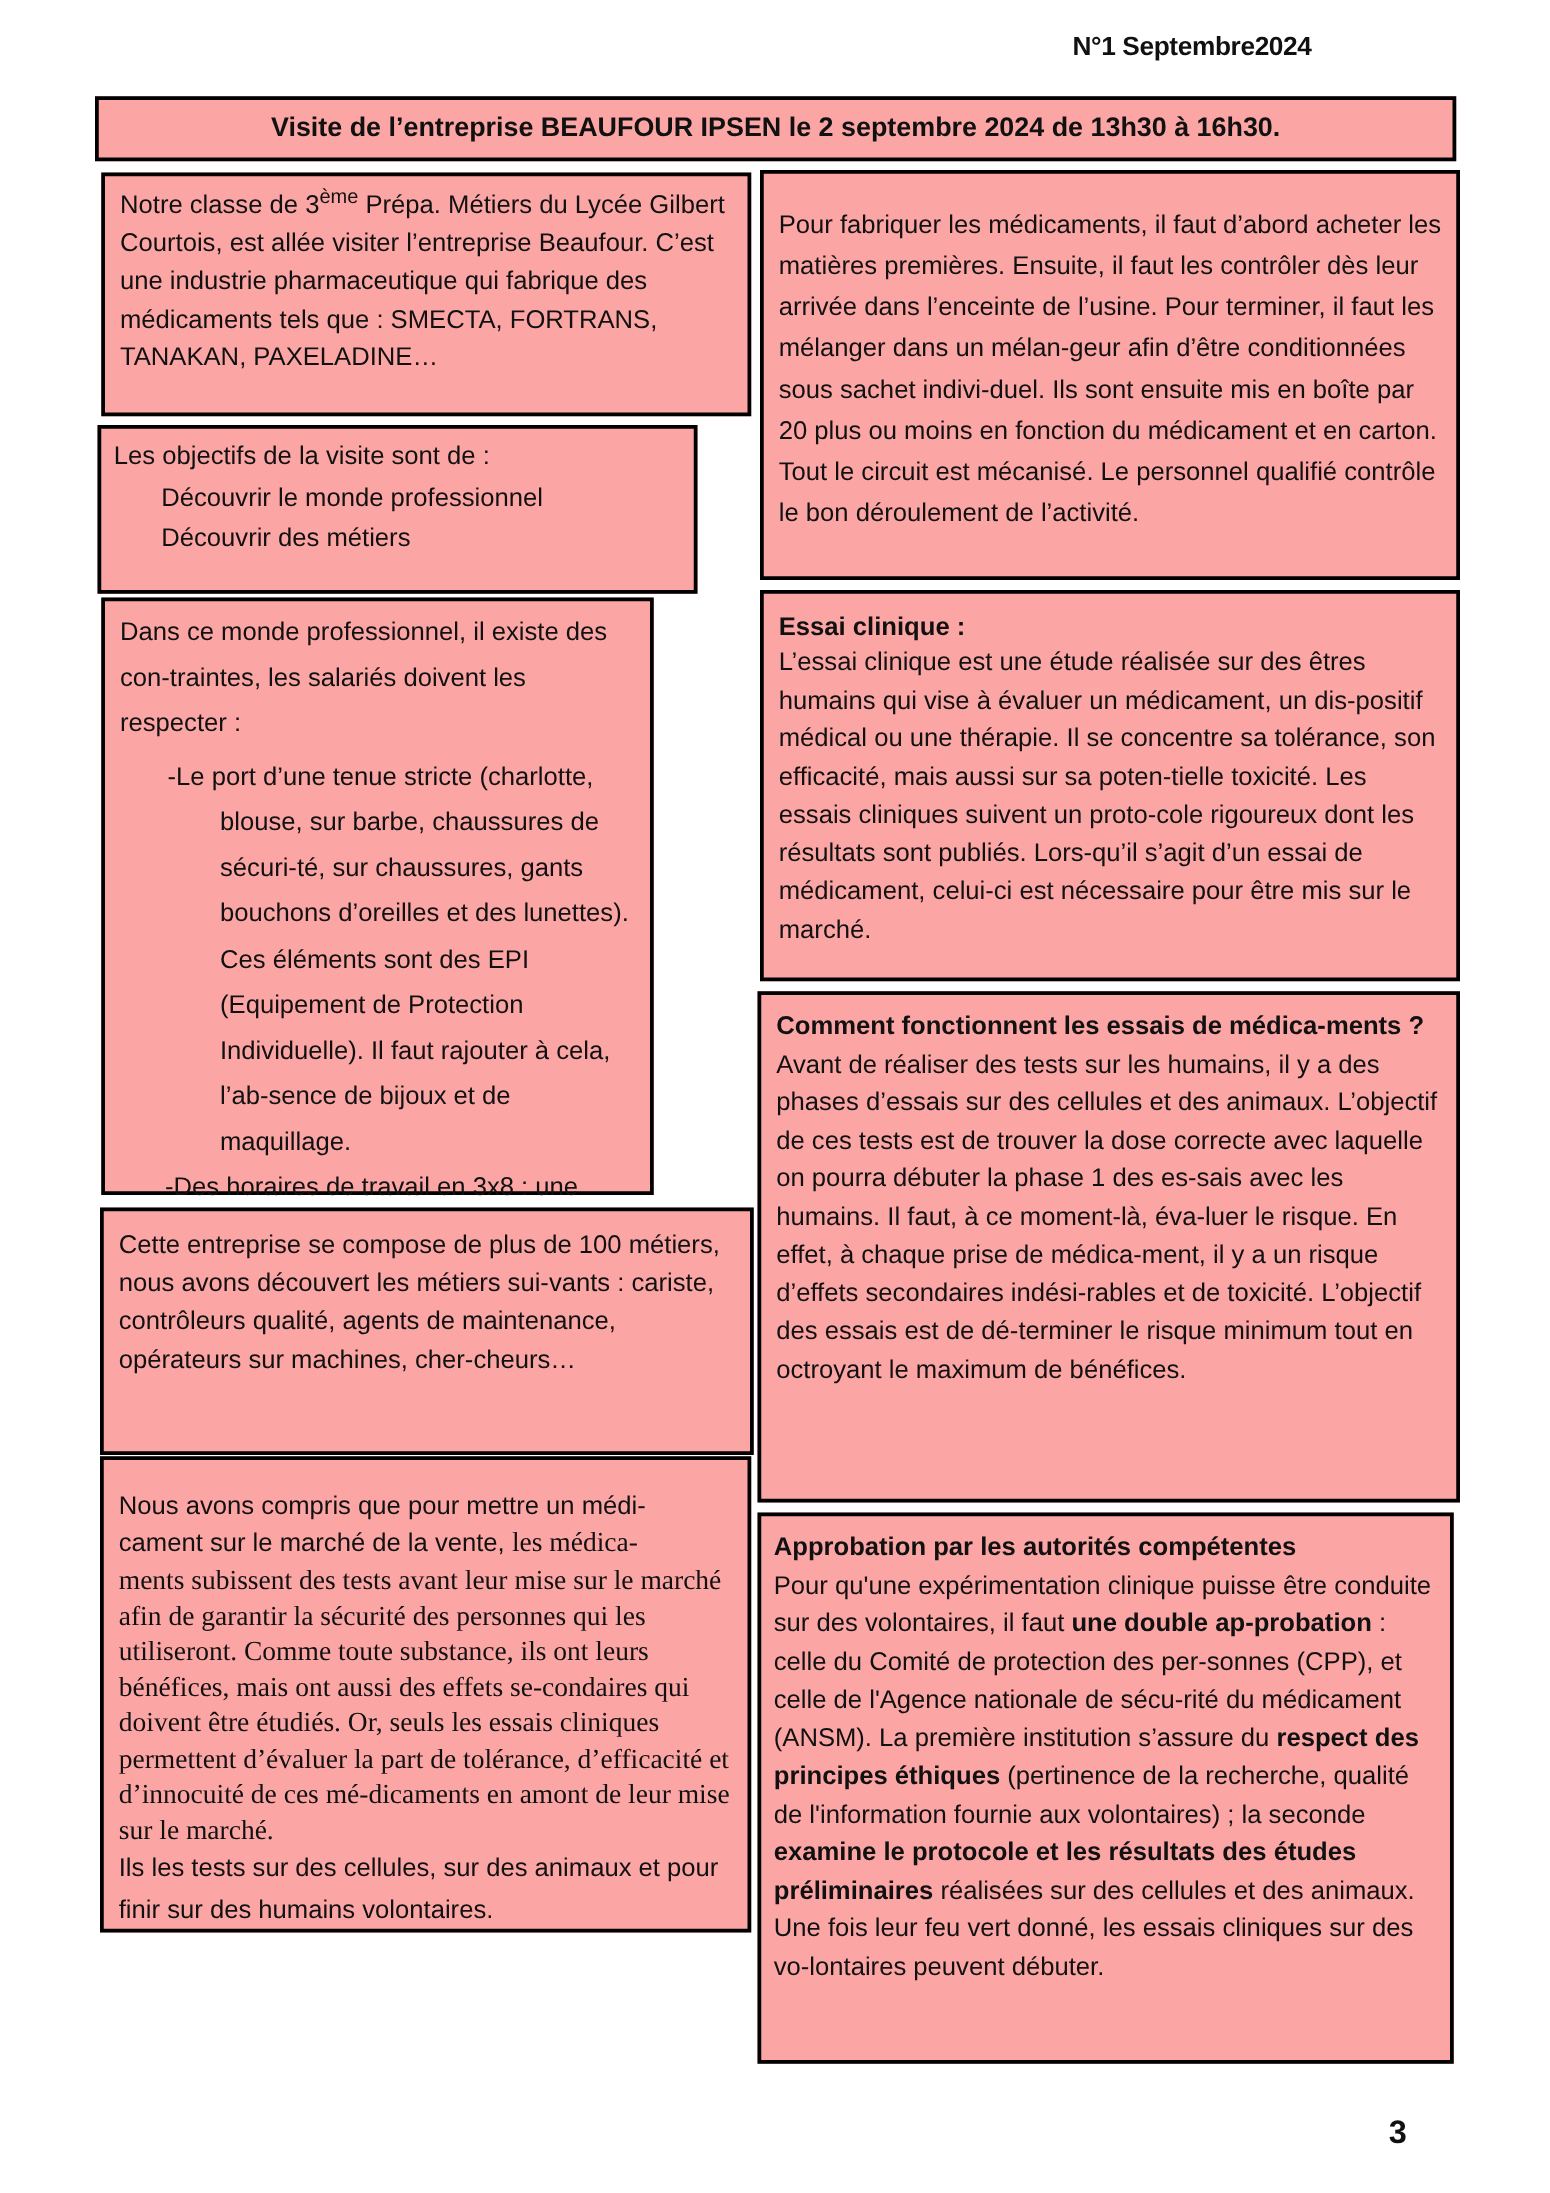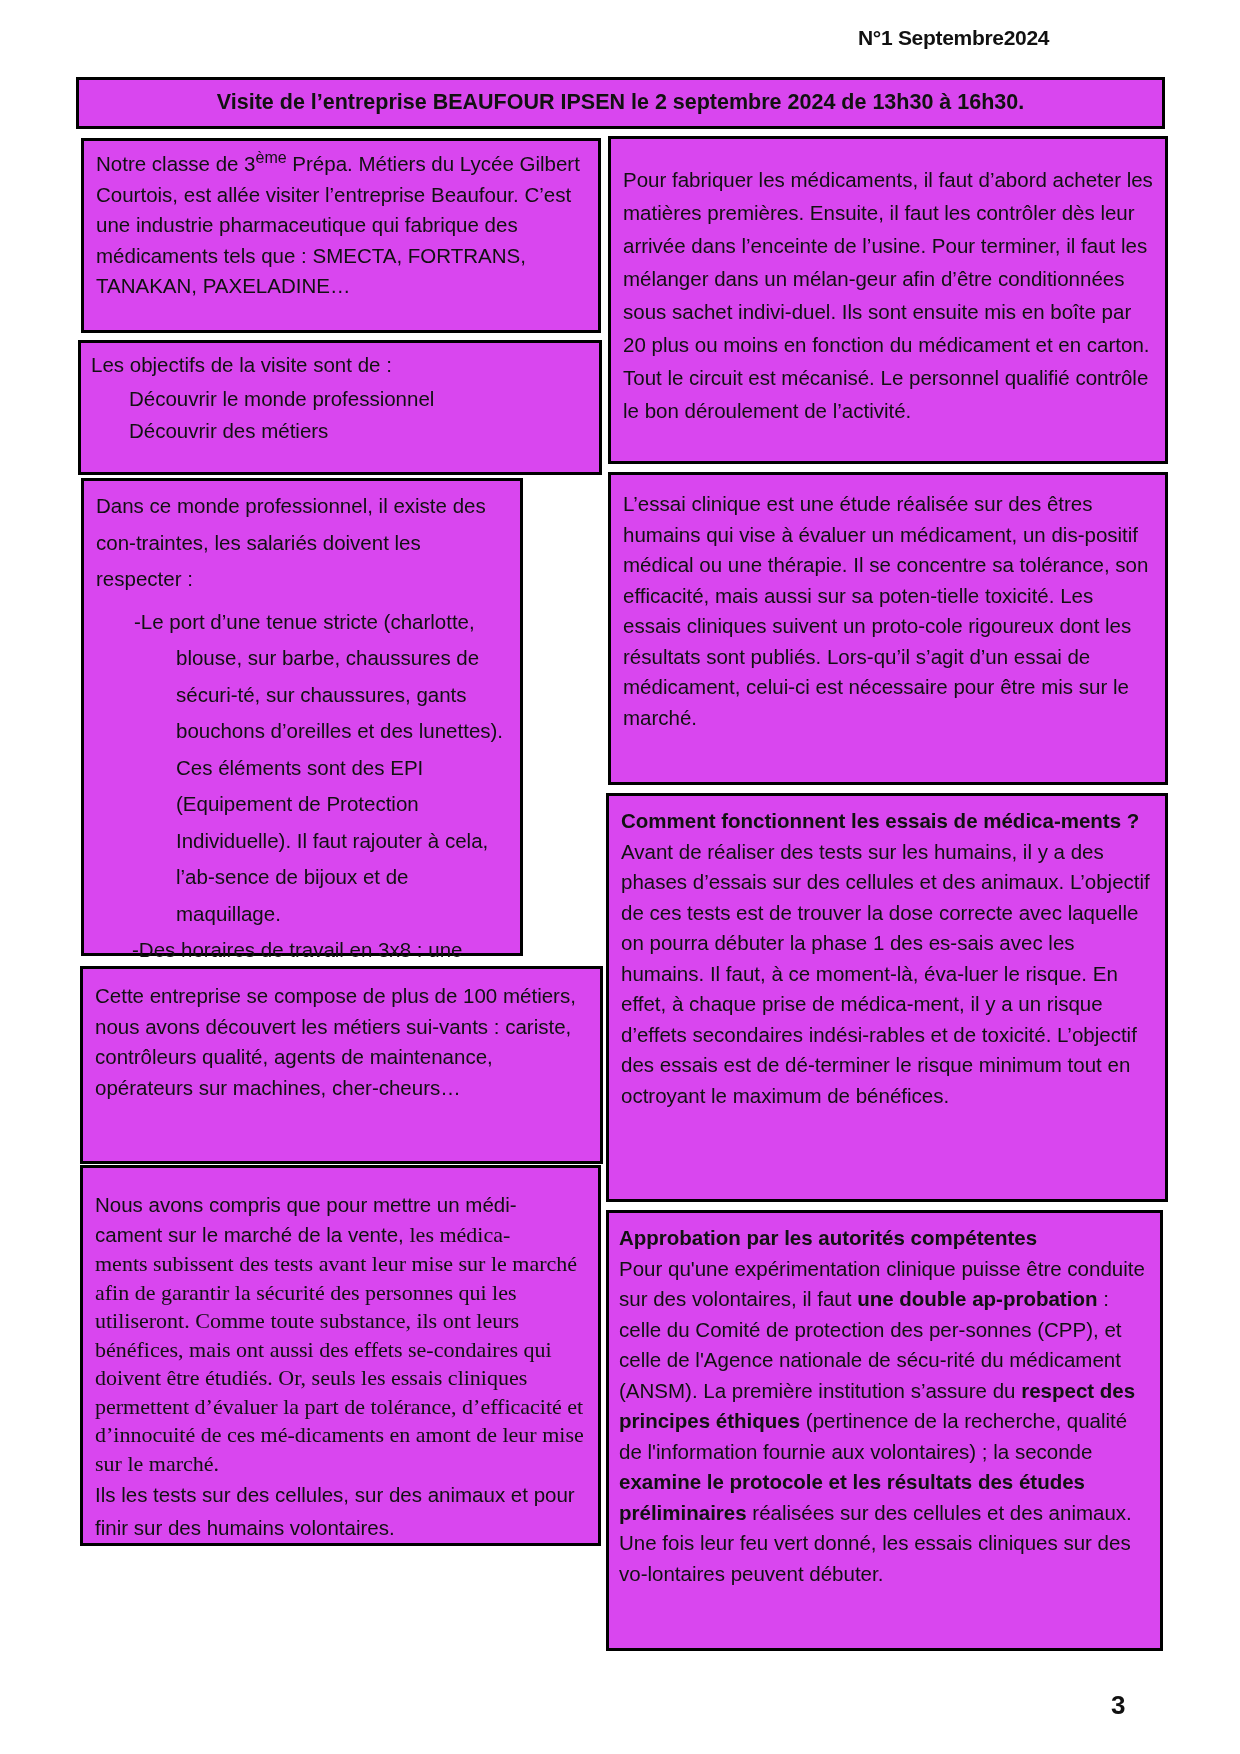--- a/index.html
+++ b/index.html
@@ -1,30 +1,30 @@
 <!DOCTYPE html>
 <html><head>
 <meta charset="utf-8">
 <style>
   html, body { margin:0; padding:0; background:#ffffff; }
   body { width:1240px; height:1754px; position:relative; overflow:hidden; color:#111; font-family:"Liberation Sans", sans-serif; }
   .issue { position:absolute; left:858px; top:26px; font-weight:bold; font-size:21px; letter-spacing:-0.3px; }
   .pagenum { position:absolute; left:1111px; top:1690px; font-weight:bold; font-size:26px; }
-  .box { position:absolute; border:3px solid #000; box-sizing:border-box; background:#d946ef; font-size:20.5px; line-height:30.5px; }
+  .box { position:absolute; border:3px solid #000; box-sizing:border-box; background:#fca5a5; font-size:20.5px; line-height:30.5px; }
   .title-box { left:76px; top:77px; width:1089px; height:52px; text-align:center; font-weight:bold; font-size:21.5px; line-height:44px; }
   .p { margin:0; }
   .b { font-weight:bold; }
   .serif { font-family:"Liberation Serif", serif; font-size:22px; line-height:28.5px; }
   sup { font-size:16px; line-height:0; }
   .indent1 { padding-left:38px; }
   .li { padding-left:80px; text-indent:-42px; line-height:36.5px; }
   .li2 { padding-left:80px; text-indent:-44px; line-height:36.5px; }
 
   #b1 { left:81px; top:138px; width:520px; height:195px; padding:8px 12px; }
-  #b2 { left:78px; top:340px; width:524px; height:135px; padding:4px 10px; line-height:36px; }
+  #b2 { left:78px; top:340px; width:480px; height:135px; padding:4px 10px; line-height:36px; }
   #b3 { left:81px; top:478px; width:442px; height:478px; padding:7px 12px; line-height:36.5px; }
   #b4 { left:80px; top:966px; width:523px; height:198px; padding:12px 12px; }
   #b5 { left:80px; top:1165px; width:521px; height:381px; padding:4px 12px; }
   #r1 { left:608px; top:136px; width:560px; height:328px; padding:24px 12px; line-height:33px; }
   #r2 { left:608px; top:472px; width:560px; height:313px; padding:14px 12px; line-height:30.5px; }
   #r3 { left:606px; top:793px; width:562px; height:409px; padding:10px 12px; line-height:30.5px; }
   #r4 { left:606px; top:1210px; width:557px; height:441px; padding:10px 10px; line-height:30.5px; }
 </style>
 </head>
 <body>
@@ -58,20 +58,21 @@
   <p class="p" style="line-height:30px;"><span>cament sur le marché de la vente, </span><span class="serif">les médica-</span></p>
   <p class="p serif">ments subissent des tests avant leur mise sur le marché afin de garantir la sécurité des personnes qui les utiliseront. Comme toute substance, ils ont leurs bénéfices, mais ont aussi des effets se-condaires qui doivent être étudiés. Or, seuls les essais cliniques permettent d’évaluer la part de tolérance, d’efficacité et d’innocuité de ces mé-dicaments en amont de leur mise sur le marché.</p>
   <p class="p" style="line-height:33px;">Ils les tests sur des cellules, sur des animaux et pour finir sur des humains volontaires.</p>
 </div>
 
 <div class="box" id="r1">
   <p class="p">Pour fabriquer les médicaments, il faut d’abord acheter les matières premières. Ensuite, il faut les contrôler dès leur arrivée dans l’enceinte de l’usine. Pour terminer, il faut les mélanger dans un mélan-geur afin d’être conditionnées sous sachet indivi-duel. Ils sont ensuite mis en boîte par 20 plus ou moins en fonction du médicament et en carton. Tout le circuit est mécanisé. Le personnel qualifié contrôle le bon déroulement de l’activité.</p>
 </div>
 
 <div class="box" id="r2">
+  <p class="p b" style="line-height:26px;">Essai clinique :</p>
   <p class="p">L’essai clinique est une étude réalisée sur des êtres humains qui vise à évaluer un médicament, un dis-positif médical ou une thérapie. Il se concentre sa tolérance, son efficacité, mais aussi sur sa poten-tielle toxicité. Les essais cliniques suivent un proto-cole rigoureux dont les résultats sont publiés. Lors-qu’il s’agit d’un essai de médicament, celui-ci est nécessaire pour être mis sur le marché.</p>
 </div>
 
 <div class="box" id="r3">
   <p class="p b">Comment fonctionnent les essais de médica-ments ?</p>
   <p class="p">Avant de réaliser des tests sur les humains, il y a des phases d’essais sur des cellules et des animaux. L’objectif de ces tests est de trouver la dose correcte avec laquelle on pourra débuter la phase 1 des es-sais avec les humains. Il faut, à ce moment-là, éva-luer le risque. En effet, à chaque prise de médica-ment, il y a un risque d’effets secondaires indési-rables et de toxicité. L’objectif des essais est de dé-terminer le risque minimum tout en octroyant le maximum de bénéfices.</p>
 </div>
 
 <div class="box" id="r4">
   <p class="p b">Approbation par les autorités compétentes</p>

